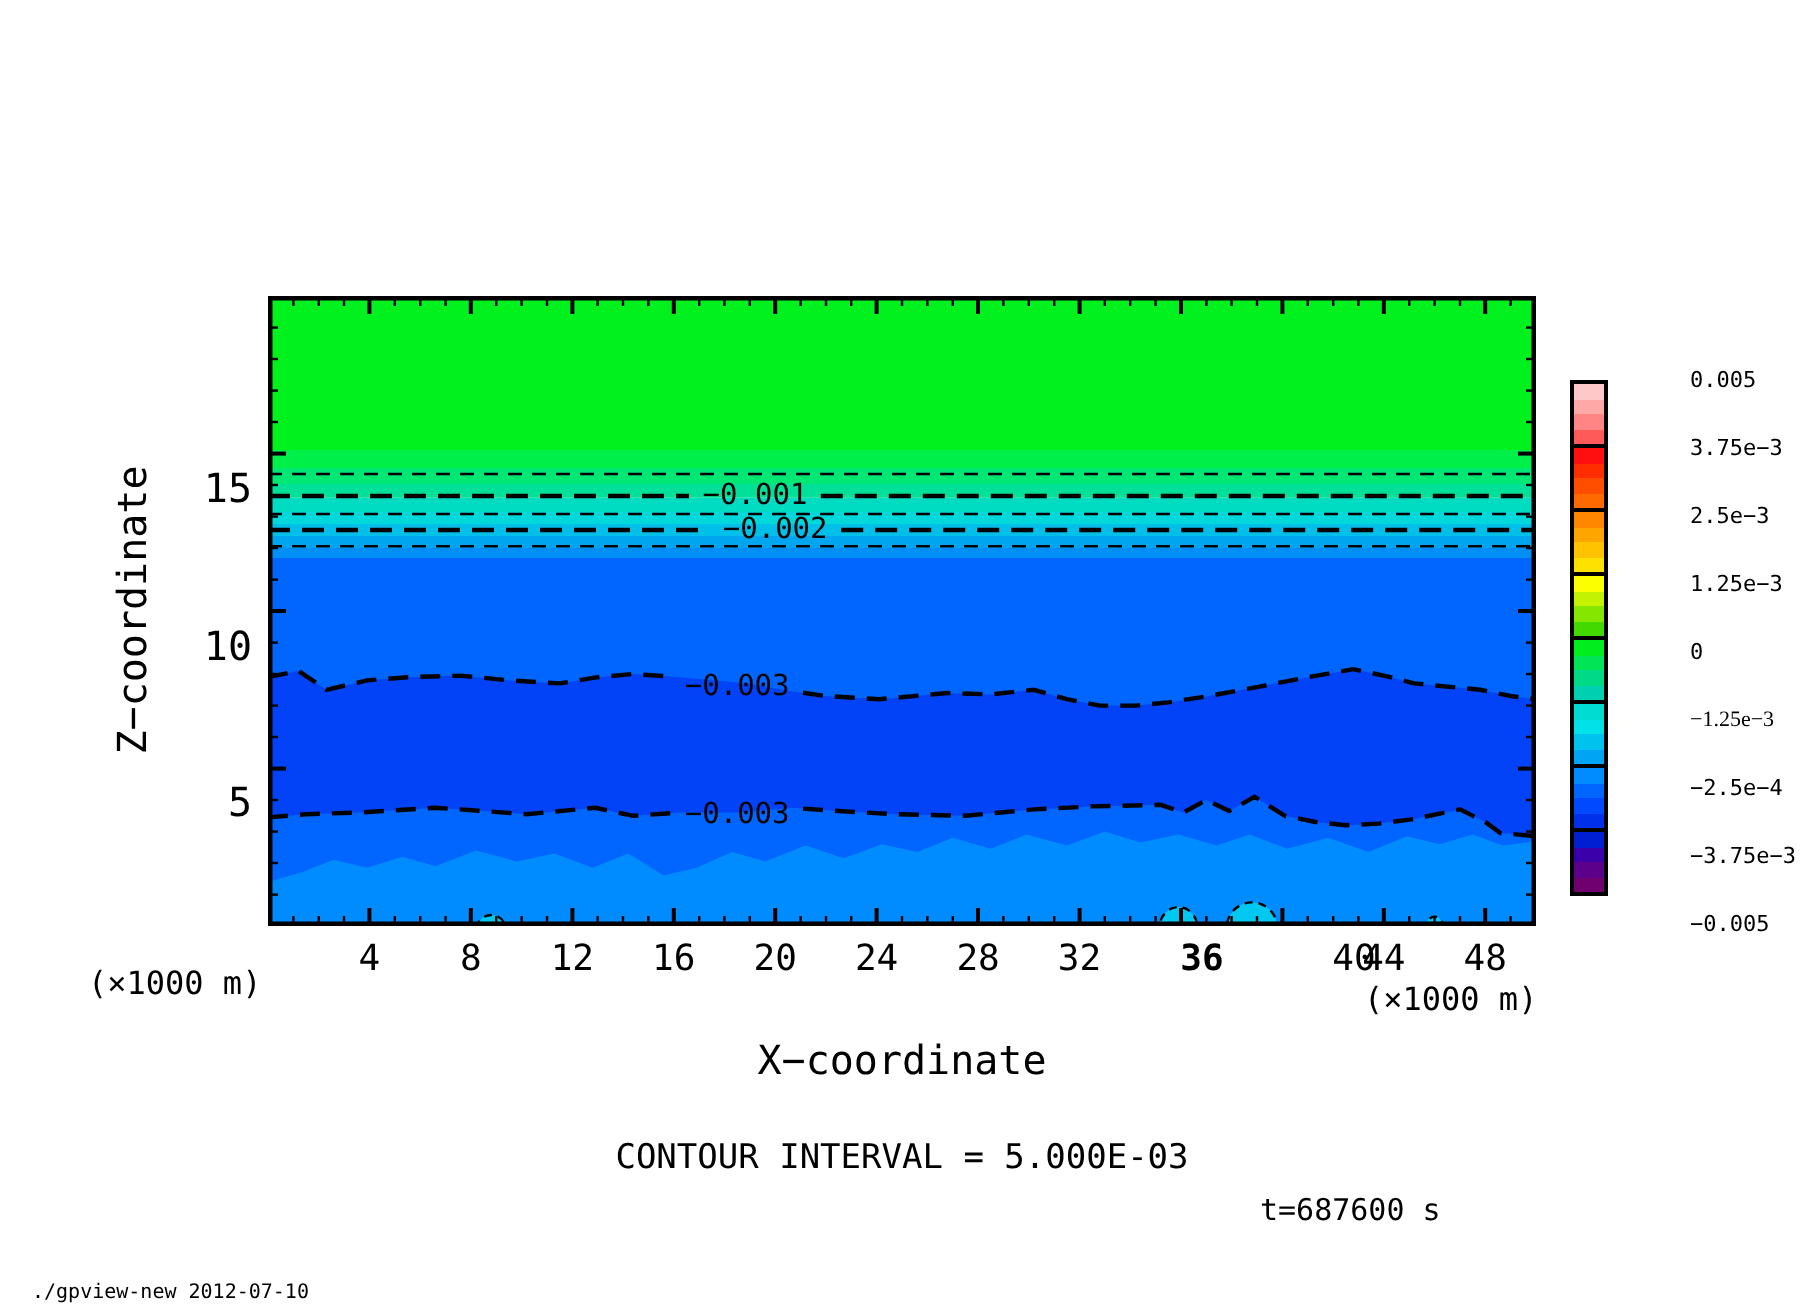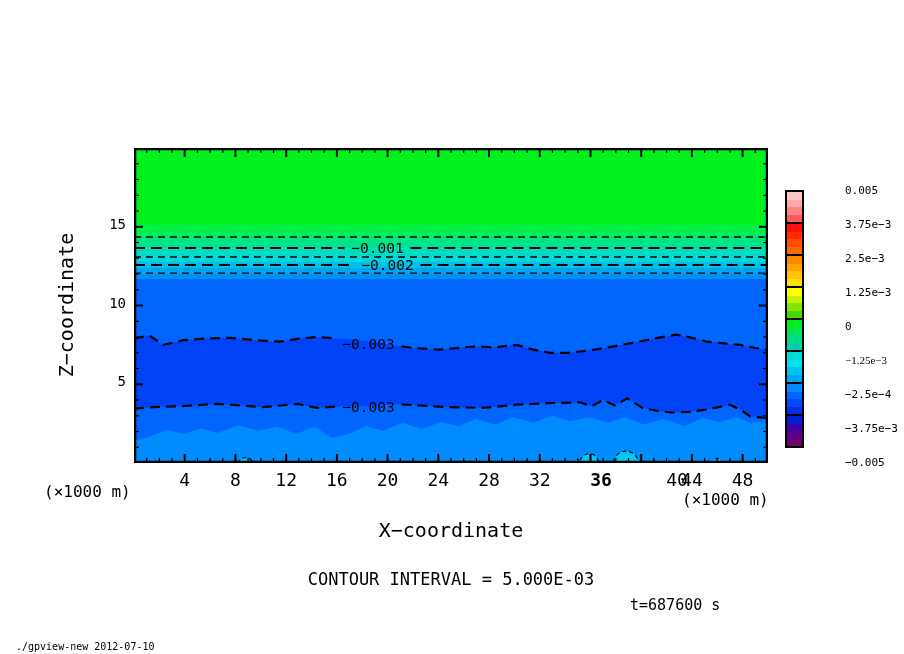--- a/index.html
+++ b/index.html
@@ -13,21 +13,21 @@
   .plot svg{display:block;}
   .unit{font-size:16px;white-space:nowrap;}
   .unit-left{left:44px;top:482px;}
   .unit-right{left:682px;top:490px;}
   .ci{left:134px;top:569px;width:634px;text-align:center;font-size:17px;white-space:nowrap;}
   .time{left:630px;top:596px;font-size:15px;white-space:nowrap;}
   .footer{font-size:10px;white-space:nowrap;}
   .footer-left{left:16px;top:641px;}
   .footer-right{left:562px;top:635px;}
   .xtick{position:absolute;width:44px;text-align:center;font-size:18px;}
-  .ytick{position:absolute;width:40px;text-align:right;font-size:14px;}
+  .ytick{position:absolute;width:40px;text-align:right;font-size:20px;margin-top:16px;}
   #colorbar{left:785px;top:190px;width:19px;}
   .cb-seg{box-sizing:border-box;width:19px;height:34px;border:2px solid #000;display:flex;flex-direction:column;}
   .cb-seg + .cb-seg{margin-top:-2px;}
   .cb-sub{flex:1;}
   .cb-label{position:absolute;left:812px;transform:translateY(-50%);font-size:11px;white-space:nowrap;margin-left:33px;}
 </style>
 </head>
 <body>
 
 <div class="page">

